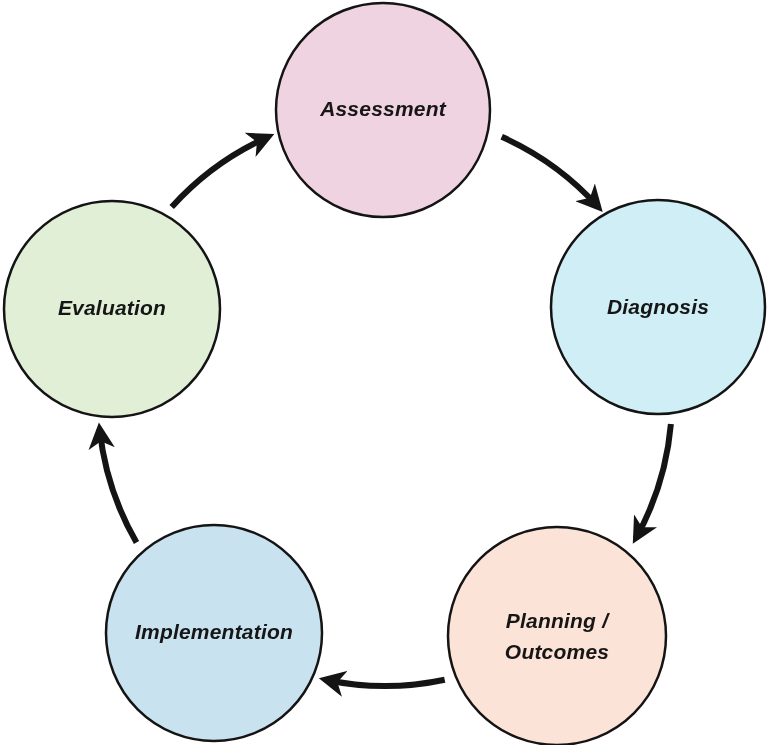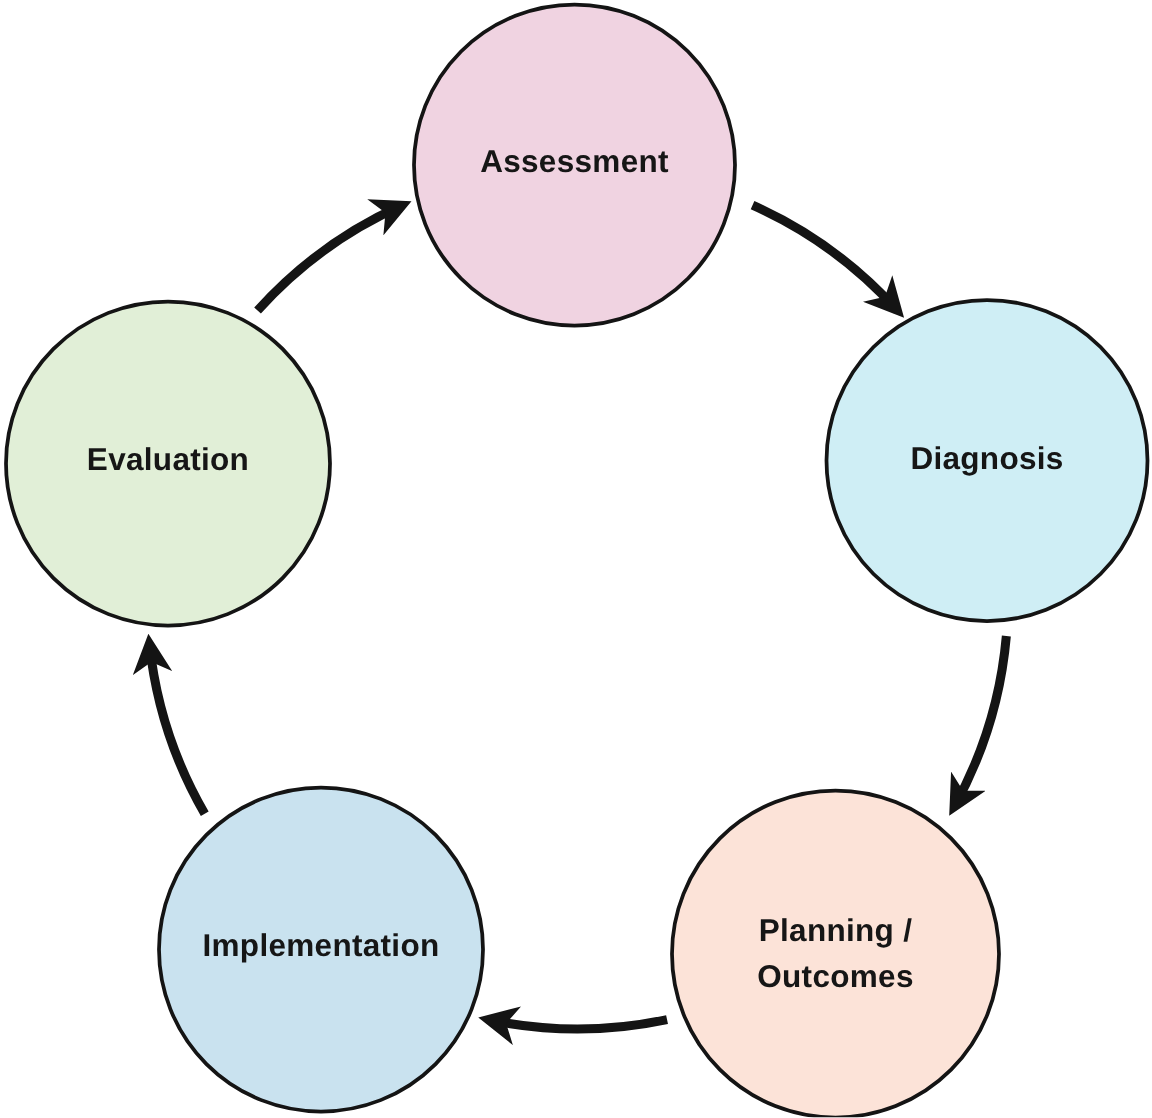--- a/index.html
+++ b/index.html
@@ -9,20 +9,21 @@
     width: 768px;
     height: 745px;
     overflow: hidden;
     font-family: "Liberation Sans", sans-serif;
   }
   .stage {
     position: relative;
     width: 768px;
     height: 667px;
     background: #ffffff;
+    font-style: italic;
   }
   svg { display: block; }
   .node-circle {
     stroke: #141414;
     stroke-width: 2.5;
   }
   .node-label {
     fill: #161616;
     font-family: "Liberation Sans", sans-serif;
     font-size: 21px;

